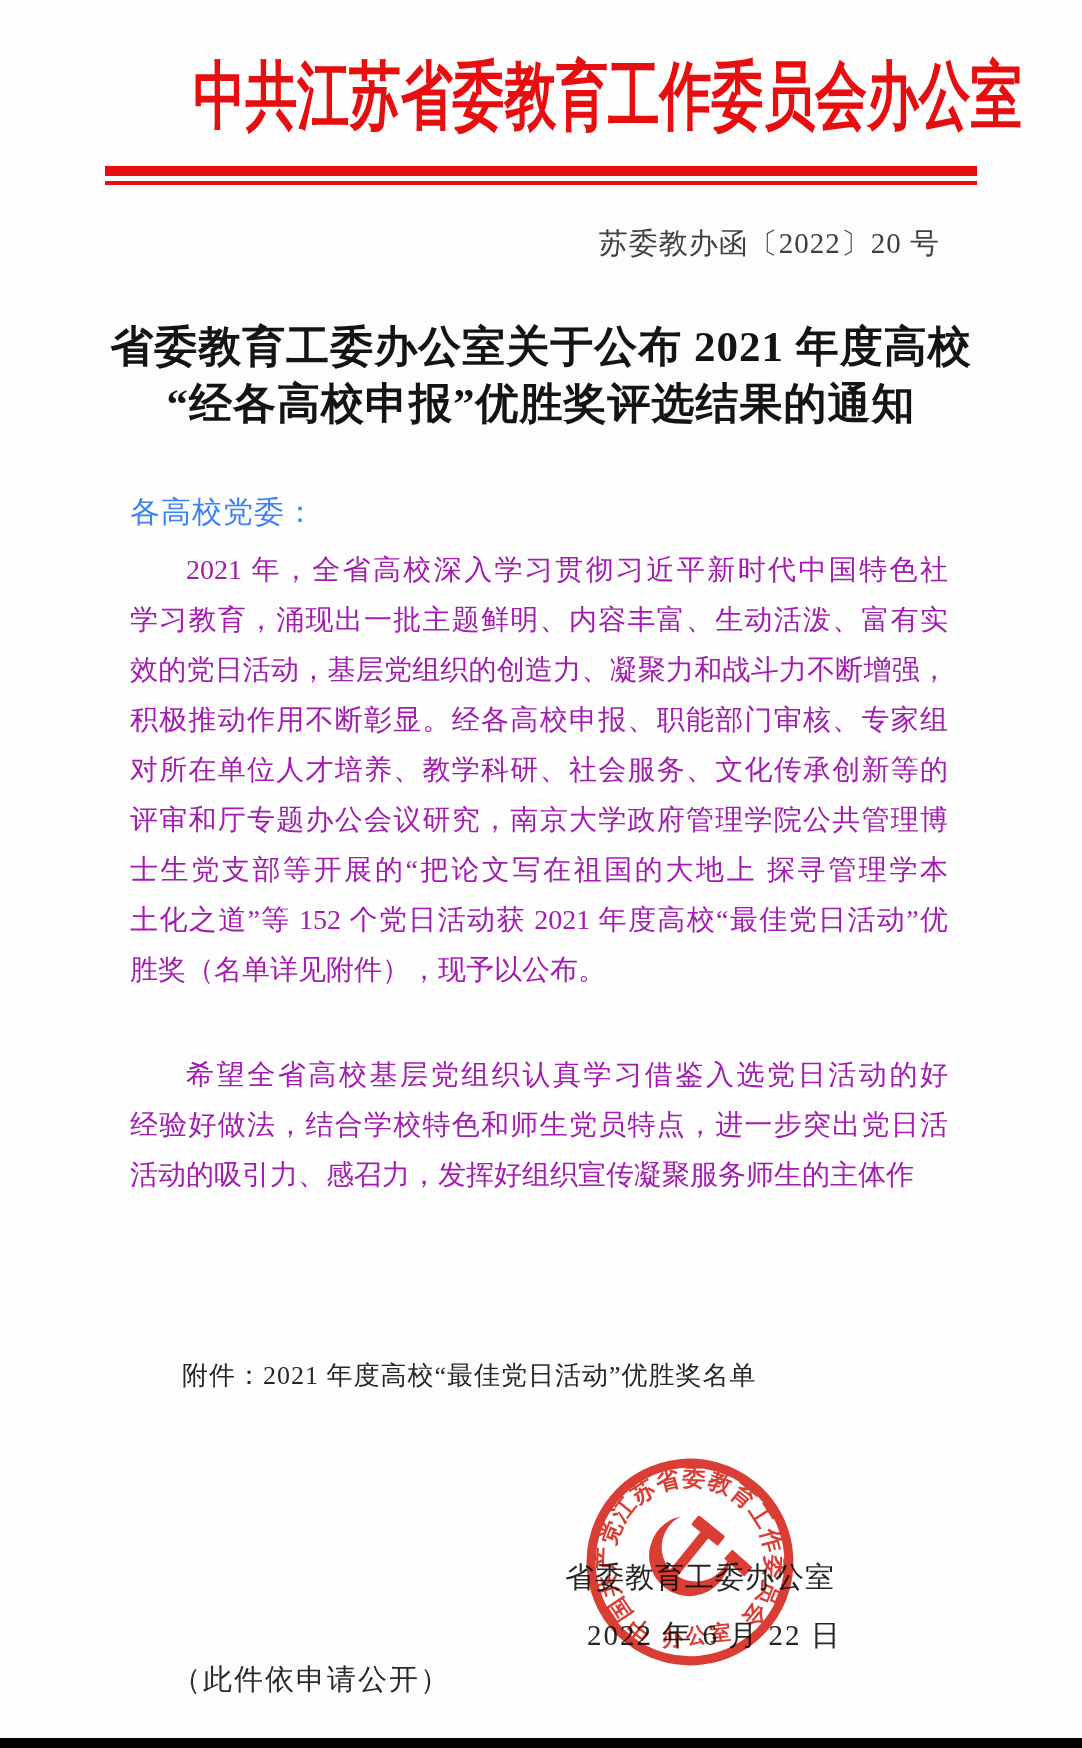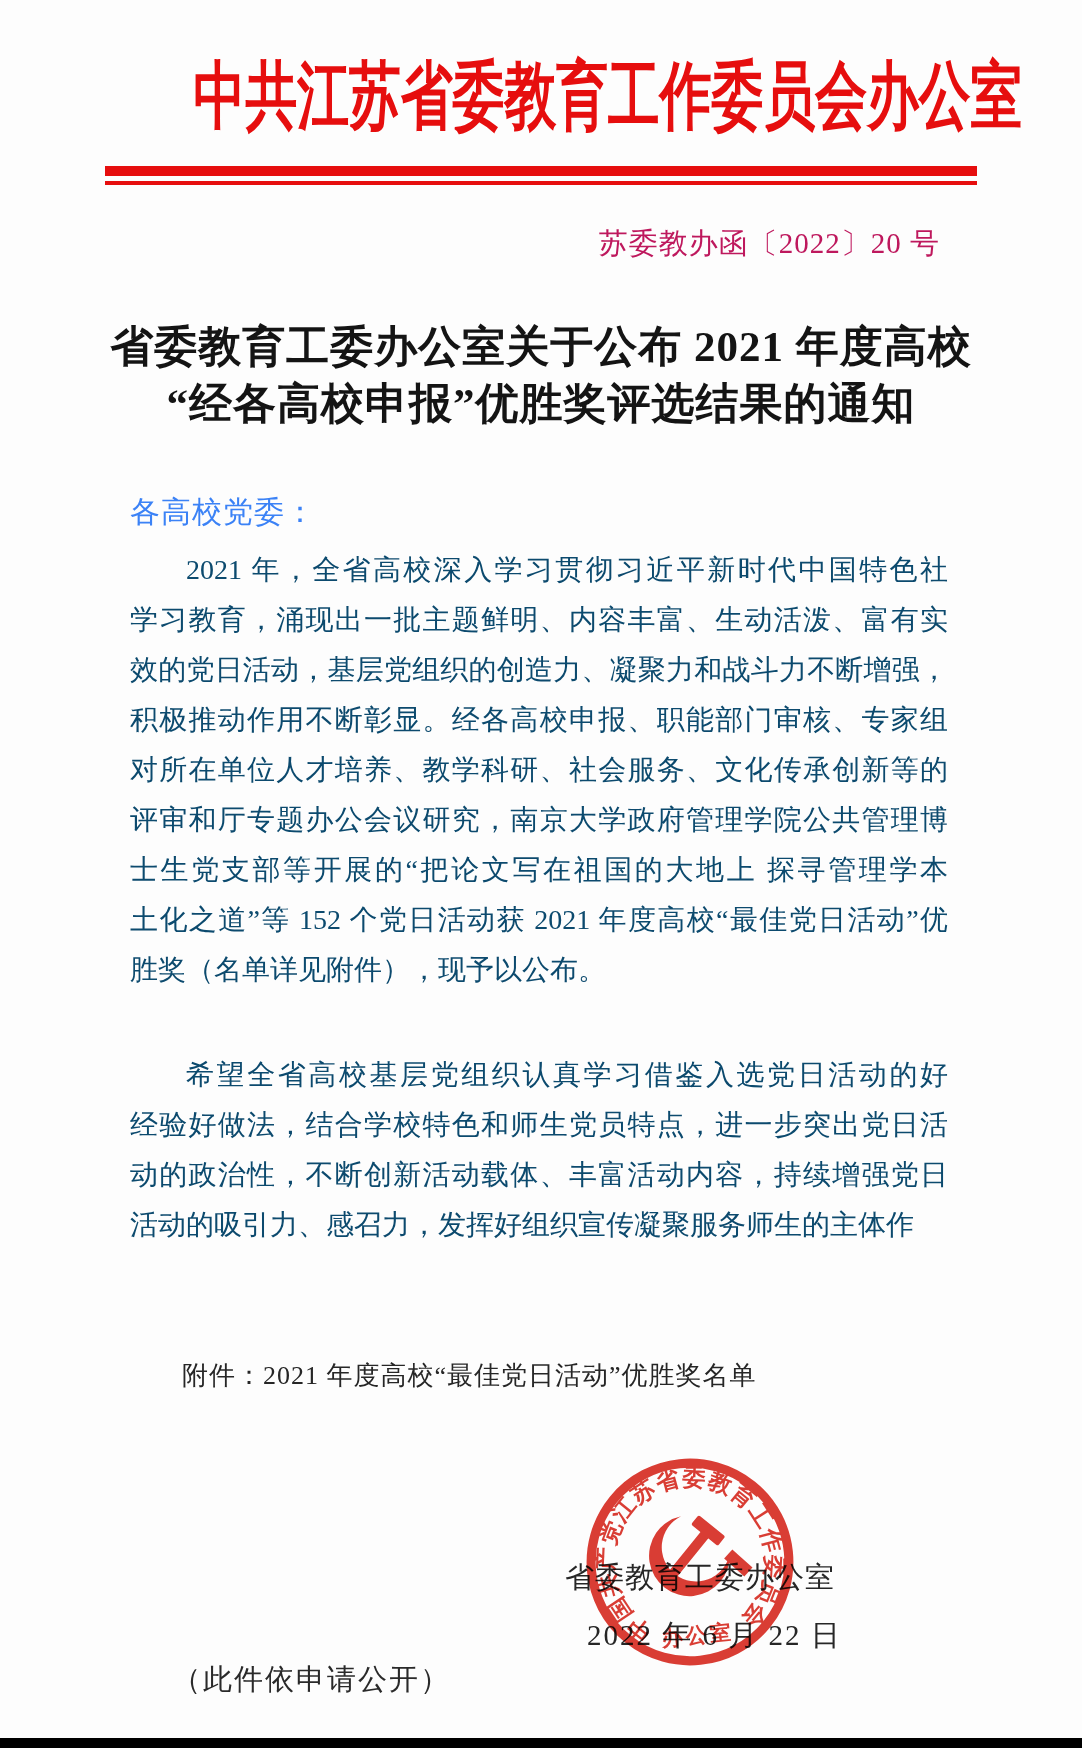--- a/index.html
+++ b/index.html
@@ -25,34 +25,34 @@
     transform:scaleX(0.70);
   }
   .red-rule{
     position:absolute;top:166px;left:105px;width:872px;height:5px;
     border-top:10px solid #e60e0e;
     border-bottom:4px solid #e60e0e;
   }
   
   .doc-number{
     position:absolute;top:224px;right:142px;
-    font-size:29px;color:#be185d;white-space:nowrap;letter-spacing:1px;
+    font-size:29px;color:#404040;white-space:nowrap;letter-spacing:1px;
   }
   
   .doc-title{
     position:absolute;top:318px;left:0;width:100%;
     text-align:center;font-weight:bold;color:#141414;
     font-size:43px;line-height:57px;letter-spacing:1px;
   }
   
   .salutation{
     position:absolute;top:492px;left:130px;
     font-size:30px;color:#3b82f6;letter-spacing:1px;
   }
-  .para{position:absolute;left:130px;width:818px;color:#0c4a6e;}
+  .para{position:absolute;left:130px;width:818px;color:#a21caf;}
   .para-1{top:545px;}
   .para-2{top:1050px;}
   .para .line{
     display:block;height:50px;line-height:50px;font-size:28px;
     text-align:justify;text-align-last:justify;
     white-space:nowrap;
   }
   .para .line:first-child{text-indent:2em;}
   .para .line:last-child{text-align-last:left;}
   .attachment{
@@ -111,21 +111,20 @@
       <span class="line">对所在单位人才培养、教学科研、社会服务、文化传承创新等的</span>
       <span class="line">评审和厅专题办公会议研究，南京大学政府管理学院公共管理博</span>
       <span class="line">士生党支部等开展的“把论文写在祖国的大地上 探寻管理学本</span>
       <span class="line">土化之道”等 152 个党日活动获 2021 年度高校“最佳党日活动”优</span>
       <span class="line">胜奖（名单详见附件），现予以公布。</span>
     </div>
 
   <div class="para para-2">
       <span class="line">希望全省高校基层党组织认真学习借鉴入选党日活动的好</span>
       <span class="line">经验好做法，结合学校特色和师生党员特点，进一步突出党日活</span>
-      <span class="line">动的政治性，不断创新活动载体、丰富活动内容，持续增强党日</span>
       <span class="line">活动的吸引力、感召力，发挥好组织宣传凝聚服务师生的主体作</span>
     </div>
 
   <div class="attachment">附件：2021 年度高校“最佳党日活动”优胜奖名单</div>
 
   <div class="signature">省委教育工委办公室</div>
 
   <div class="date">2022 年 6 月 22 日</div>
 
   <div class="note">（此件依申请公开）</div>

